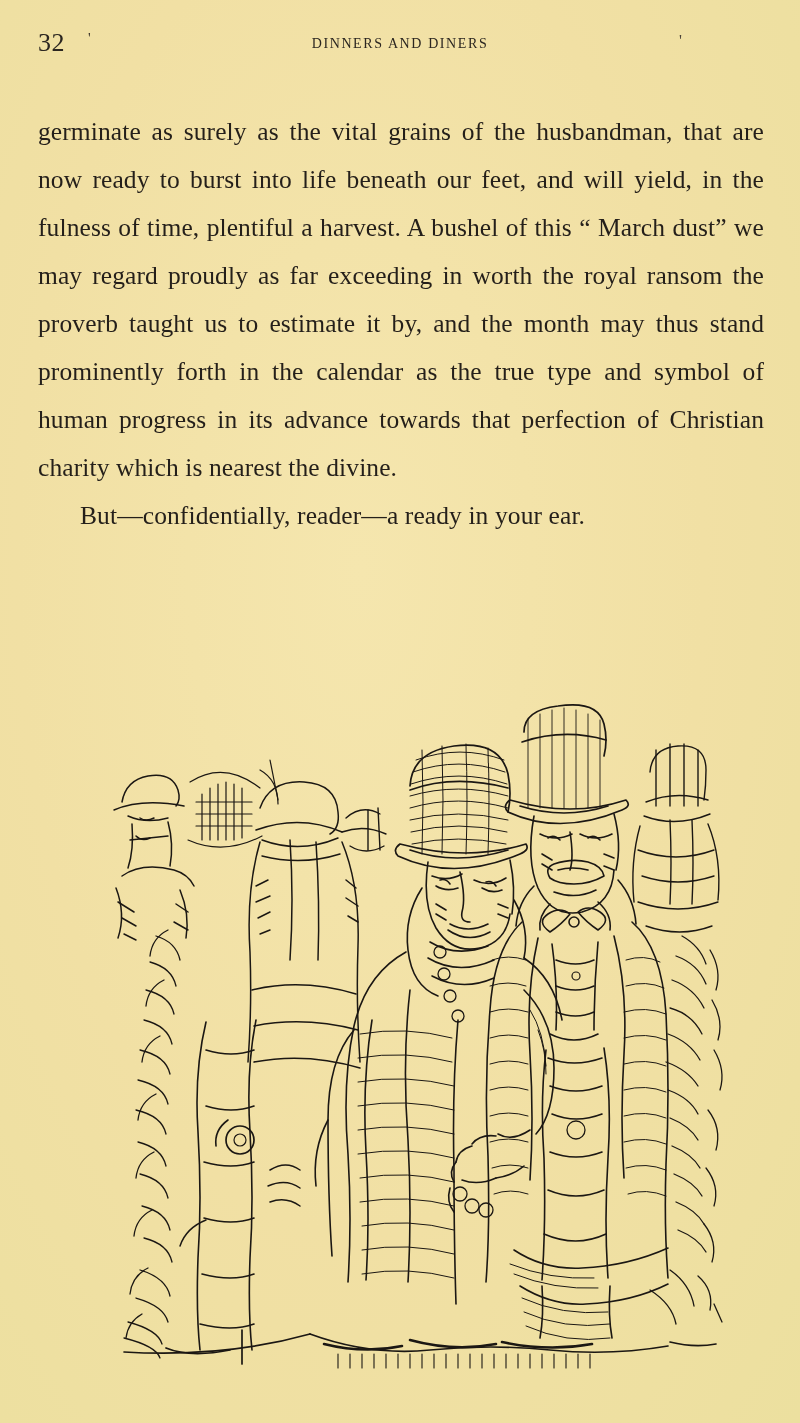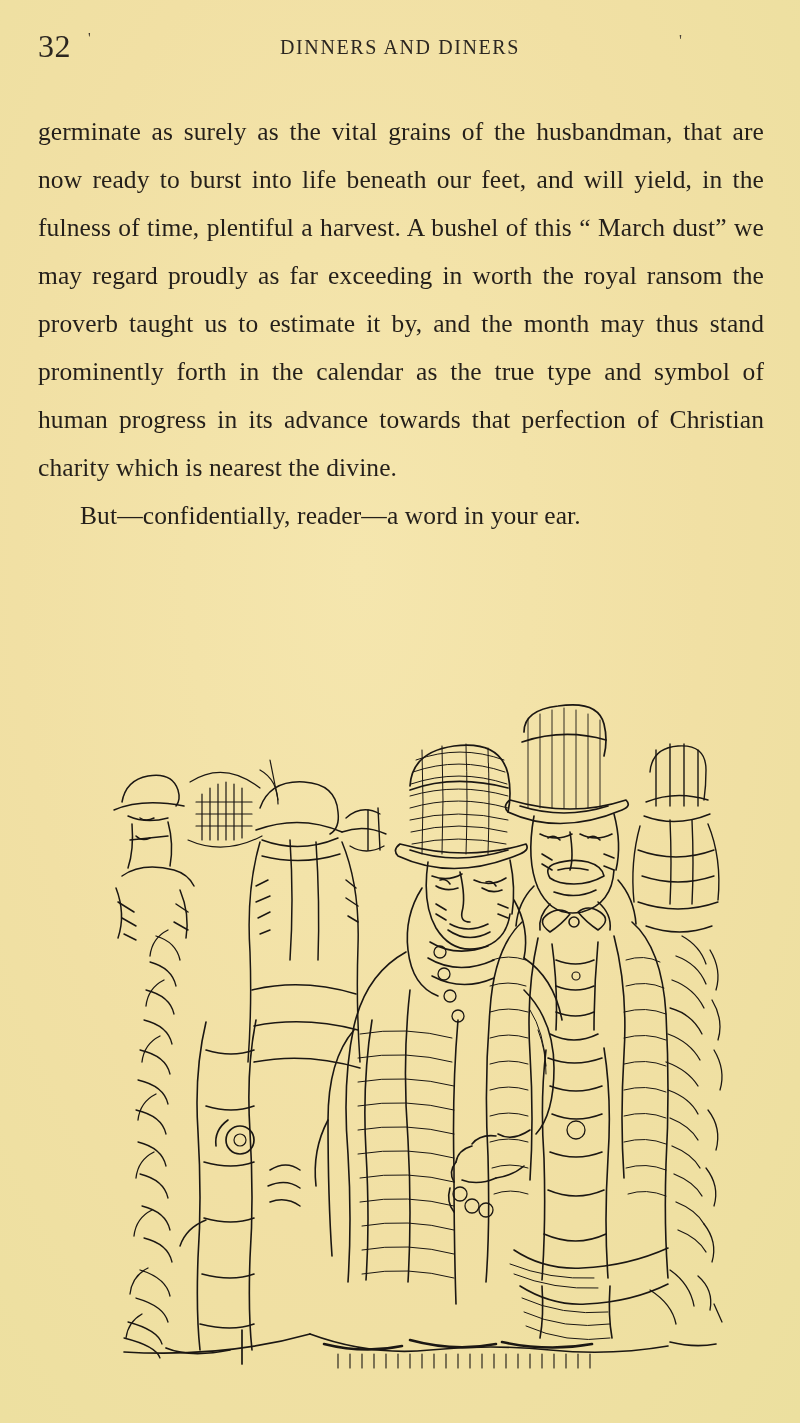--- a/index.html
+++ b/index.html
@@ -25,39 +25,39 @@
     position: absolute;
     top: 28px;
     left: 0;
     width: 800px;
     height: 40px;
   }
   .folio {
     position: absolute;
     left: 38px;
     top: 0;
-    font-size: 32px;
+    font-size: 26px;
     letter-spacing: 0.5px;
     color: #2b2620;
     font-family: "Liberation Serif", serif;
   }
   .folio-tick {
     position: absolute;
     left: 88px;
     top: 2px;
     font-size: 15px;
     color: #3a332a;
   }
   .head-title {
     position: absolute;
     left: 0;
     top: 8px;
     width: 800px;
     text-align: center;
-    font-size: 20px;
+    font-size: 14px;
     letter-spacing: 1.6px;
     color: #2b2620;
   }
   .margin-tick {
     position: absolute;
     right: 118px;
     top: 4px;
     font-size: 16px;
     color: #4a4238;
   }
@@ -102,21 +102,21 @@
 
   <div class="running-head">
     <span class="folio">32</span>
     <span class="folio-tick">'</span>
     <span class="head-title">DINNERS AND DINERS</span>
     <span class="margin-tick">'</span>
   </div>
 
   <div class="body-text">
     <p>germinate as surely as the vital grains of the husbandman, that are now ready to burst into life beneath our feet, and will yield, in the fulness of time, plentiful a harvest. A bushel of this “ March dust” we may regard proudly as far exceeding in worth the royal ransom the proverb taught us to estimate it by, and the month may thus stand prominently forth in the calendar as the true type and symbol of human progress in its advance towards that perfection of Christian charity which is nearest the divine.</p>
-    <p class="indent">But—confidentially, reader—a word in your ear.</p>
+    <p class="indent">But—confidentially, reader—a ready in your ear.</p>
   </div>
 
   <div class="illustration">
     <svg width="620" height="680" viewBox="0 0 620 680" xmlns="http://www.w3.org/2000/svg">
       <g fill="none" stroke="#1b1713" stroke-width="1.6" stroke-linecap="round" stroke-linejoin="round">
 
         <g stroke-width="1.5">
           <path d="M12,112 q4,-22 26,-26 q24,-4 30,14 q3,10 -2,16"></path>
           <path d="M4,120 q28,-12 70,-4"></path>
           <path d="M18,126 q18,8 40,2"></path>

